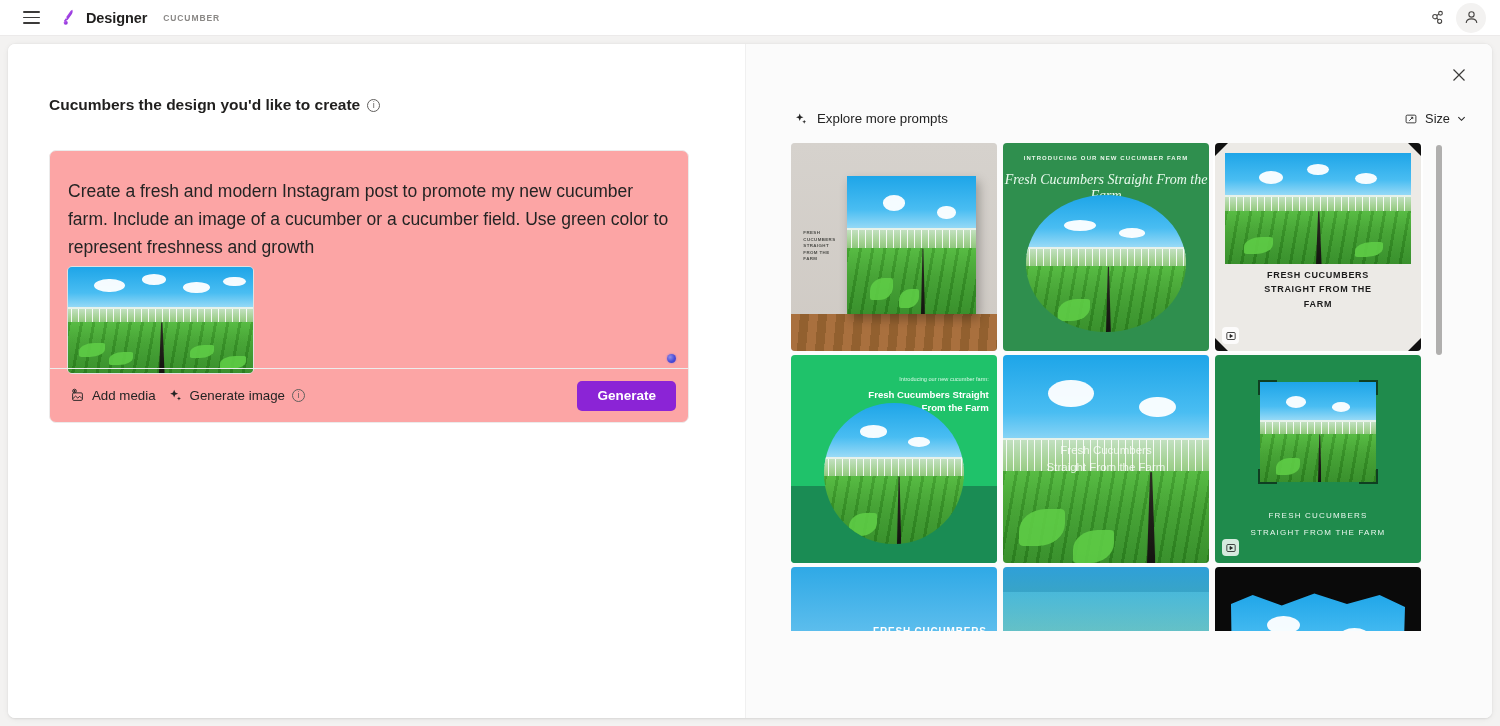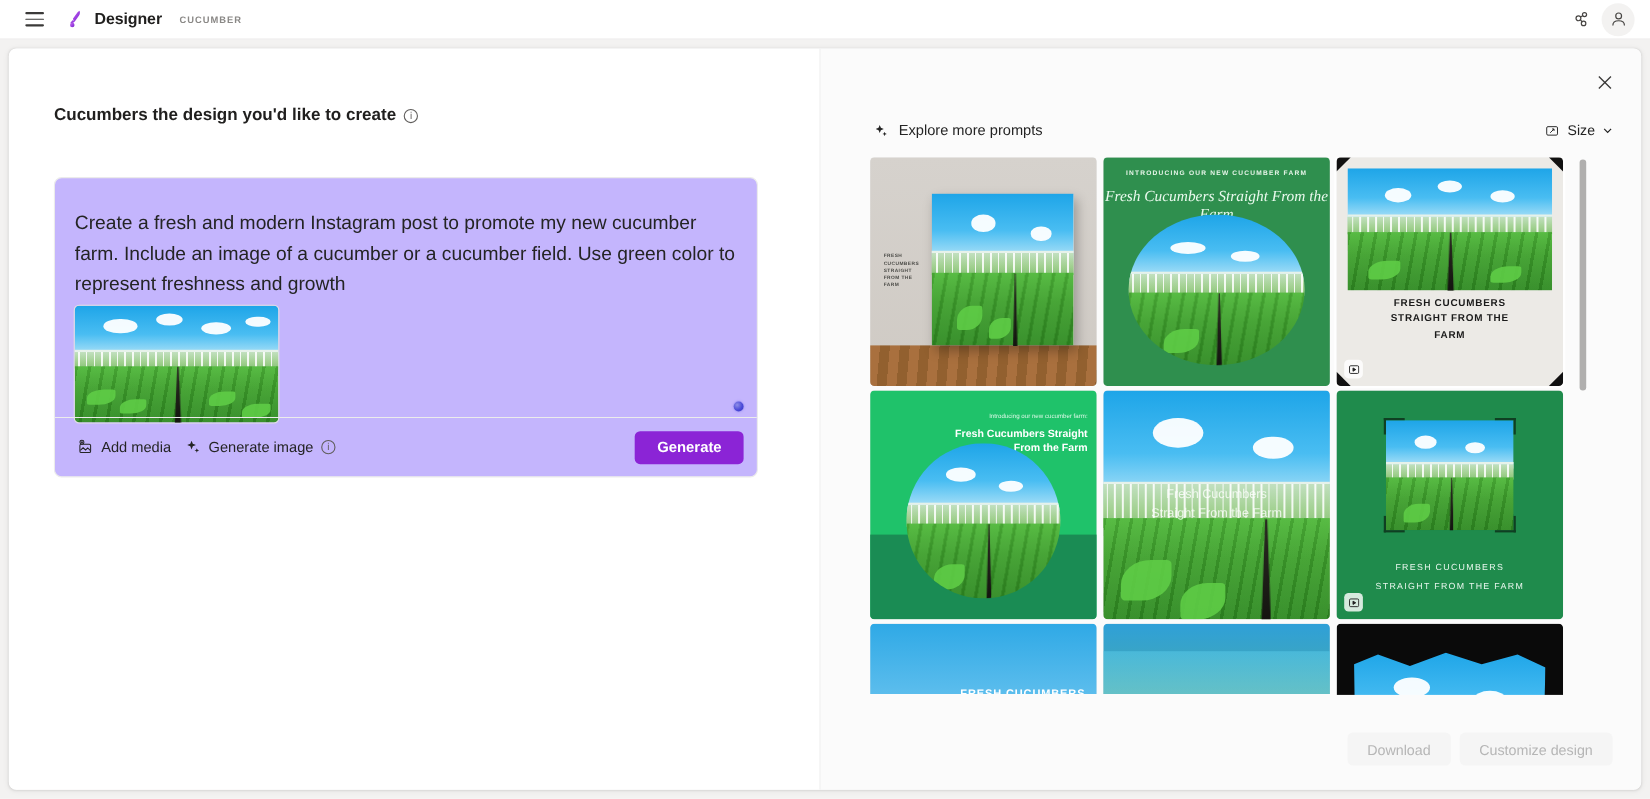--- a/index.html
+++ b/index.html
@@ -57,23 +57,23 @@
     font-size: 15.5px; font-weight: bold; color: #201f1e;
   }
   .info-i {
     width: 13px; height: 13px; border: 1px solid #605e5c; border-radius: 50%;
     font-size: 9px; font-weight: normal; color: #605e5c;
     display: flex; align-items: center; justify-content: center;
     line-height: 1; cursor: pointer;
   }
 
   .prompt-box {
-    position: absolute; left: 41px; top: 117px;
+    position: absolute; left: 41px; top: 106px;
     width: 640px; height: 273px;
-    background: #c4b5fd;
+    background: #fca5a5;
     border: 1px solid #ebebeb;
     border-radius: 7px;
   }
   .prompt-text {
     position: absolute; left: 18px; top: 26px; width: 602px;
     font-size: 17.5px; line-height: 28px; color: #242424;
     white-space: pre-wrap;
   }
   .prompt-spinner {
     position: absolute; left: 617px; top: 203px;
@@ -525,18 +525,14 @@
             </div>
           </div>
         </div>
 
       </div>
     </div>
 
     <div class="scrollbar-track"></div>
     <div class="scrollbar-thumb"></div>
 
-    <div class="footer-actions">
-      <button class="ghost-btn">Download</button>
-      <button class="ghost-btn">Customize design</button>
-    </div>
   </div>
 </div>
 
 </body></html>

